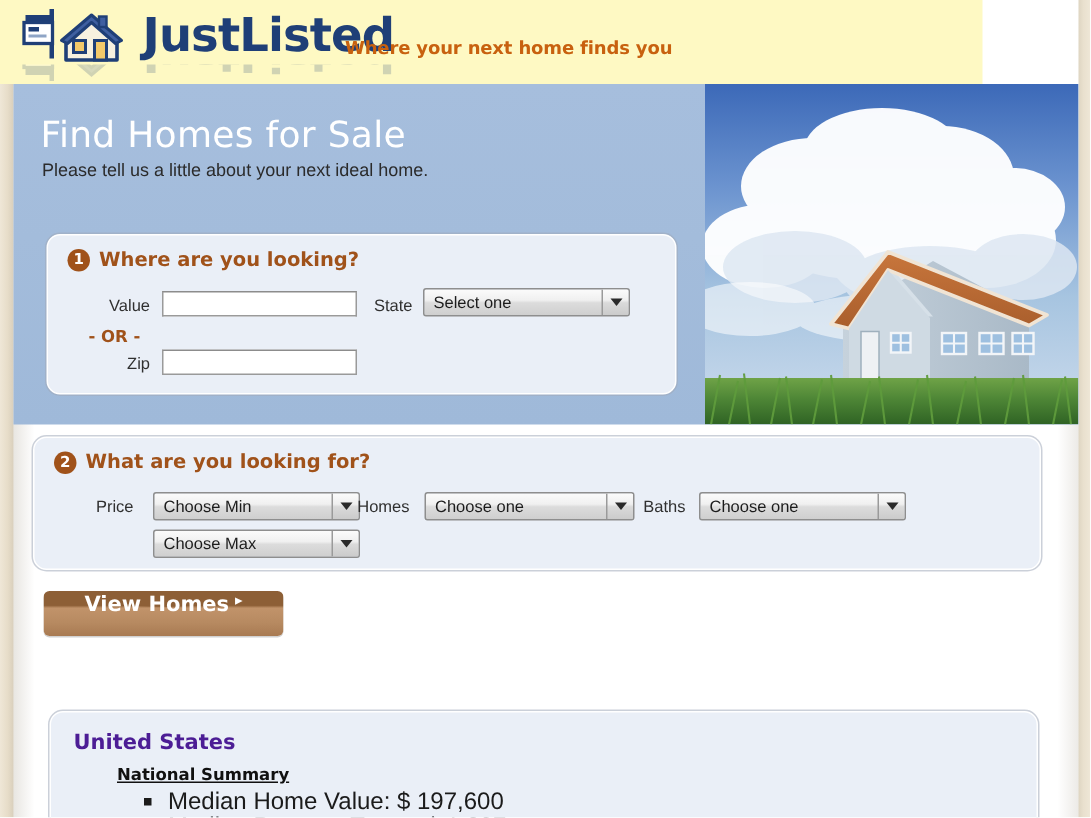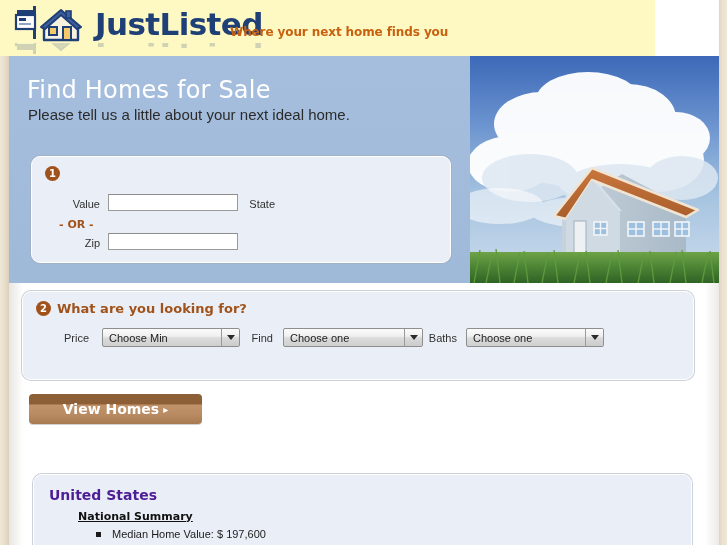--- a/index.html
+++ b/index.html
@@ -80,21 +80,21 @@
   }
   .hero-title {
     position: absolute; left: 18px; top: 20px;
     font-size: 24px; color: #ffffff; font-weight: normal;
     letter-spacing: 0.2px;
     font-family: "DejaVu Sans", sans-serif;
     text-align: center;
   }
   .hero-sub {
     position: absolute; left: 19px; top: 50px;
-    font-size: 15px; color: #2b2b2b;
+    font-size: 12px; color: #2b2b2b;
   }
 
   
   .hero-photo {
     position: absolute; left: 470px; top: 56px; width: 249px; height: 227px;
     z-index: 4; overflow: hidden;
   }
 
   
   .panel {
@@ -166,29 +166,29 @@
   .caret {
     width: 0; height: 0;
     border-left: 4px solid transparent;
     border-right: 4px solid transparent;
     border-top: 5px solid #2a2a2a;
   }
 
   
   .view-btn {
     position: absolute; left: 29px; top: 394px;
-    width: 173px; height: 30px;
+    width: 160px; height: 30px;
     border: none; cursor: pointer;
     border-radius: 4px;
     background:
       radial-gradient(ellipse 130% 90% at 50% 0%, #8d5f36 0%, #8d5f36 38%, rgba(141,95,54,0) 39%),
       linear-gradient(to bottom, #8d5f36 0%, #8d5f36 32%, #c1936a 38%, #b78a61 70%, #a87a52 100%);
     color: #ffffff; font-size: 14px; font-weight: bold;
     font-family: "DejaVu Sans", sans-serif;
-    display: flex; align-items: center; justify-content: center; gap: 4px;
+    display: flex; justify-content: center; gap: 4px;
     box-shadow: 0 1px 0 rgba(0,0,0,0.18);
     z-index: 6;
   }
   .view-btn .arrow { font-size: 10px; position: relative; top: 0px; }
 
   
   .us-title {
     position: absolute; left: 15px; top: 12px;
     font-size: 14px; font-weight: bold; color: #4c1d95;
     font-family: "DejaVu Sans", sans-serif;
@@ -197,21 +197,21 @@
     position: absolute; left: 44px; top: 35px;
     font-size: 11px; font-weight: bold; color: #111111;
     text-decoration: underline;
     font-family: "DejaVu Sans", sans-serif;
   }
   .bullets {
     position: absolute; left: 62px; top: 51px;
     margin: 0; padding: 0; list-style: none;
   }
   .bullets li {
-    font-size: 11px; color: #1b1b1b; line-height: 17px;
+    font-size: 16px; color: #1b1b1b; line-height: 17px;
     position: relative; padding-left: 16px;
   }
   .bullets li::before {
     content: ""; position: absolute; left: 0; top: 6px;
     width: 5px; height: 5px; background: #1b1b1b;
   }
 </style>
 </head>
 <body>
 
@@ -358,48 +358,61 @@
         <path d="M216 227 L212 194" fill="none"></path>
         <path d="M232 227 L238 197" fill="none"></path>
         <path d="M244 227 L240 195" fill="none"></path>
       </g>
     </svg>
   </div>
 
   <div class="panel panel-1">
     <div class="panel-head">
       <span class="step-badge">1</span>
+      <span class="panel-title">Where are you looking?</span>
     </div>
 
     <div class="fld-label" style="left:23px; top:41px; width:45px;">Value</div>
     <input class="txtbox" style="left: 76px; top: 37px; width: 130px;" value="" placeholder="">
 
     <div class="or-text" style="left:27px; top:61px;">- OR -</div>
 
     <div class="fld-label" style="left:23px; top:80px; width:45px;">Zip</div>
     <input class="txtbox" style="left: 76px; top: 76px; width: 130px;" value="" placeholder="">
 
     <div class="fld-label" style="left:198px; top:41px; width:45px;">State</div>
+    <div class="sel" style="left:250px; top:35px; width:138px;">
+      <span class="sel-text">Select one</span>
+      <span class="sel-btn">
+          <i class="caret"></i>
+        </span>
+    </div>
   </div>
 
   <div class="panel panel-2">
     <div class="panel-head">
       <span class="step-badge">2</span>
       <span class="panel-title">What are you looking for?</span>
     </div>
 
     <div class="fld-label" style="left:20px; top:40px; width:46px;">Price</div>
     <div class="sel" style="left:79px; top:36px; width:138px;">
       <span class="sel-text">Choose Min</span>
       <span class="sel-btn">
           <i class="caret"></i>
         </span>
     </div>
-
-    <div class="fld-label" style="left:208px; top:40px; width:42px;">Find</div>
+    <div class="sel" style="left:79px; top:61px; width:138px;">
+      <span class="sel-text">Choose Max</span>
+      <span class="sel-btn">
+          <i class="caret"></i>
+        </span>
+    </div>
+
+    <div class="fld-label" style="left:208px; top:40px; width:42px;">Homes</div>
     <div class="sel" style="left:260px; top:36px; width:140px;">
       <span class="sel-text">Choose one</span>
       <span class="sel-btn">
           <i class="caret"></i>
         </span>
     </div>
 
     <div class="fld-label" style="left:390px; top:40px; width:44px;">Baths</div>
     <div class="sel" style="left:443px; top:36px; width:138px;">
       <span class="sel-text">Choose one</span>

